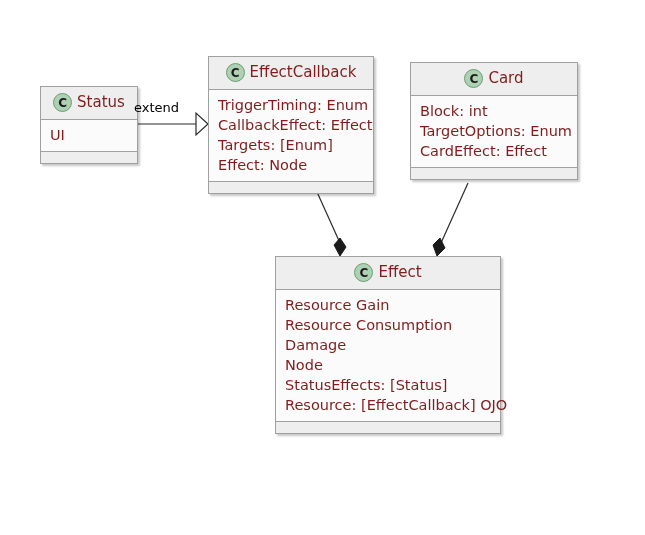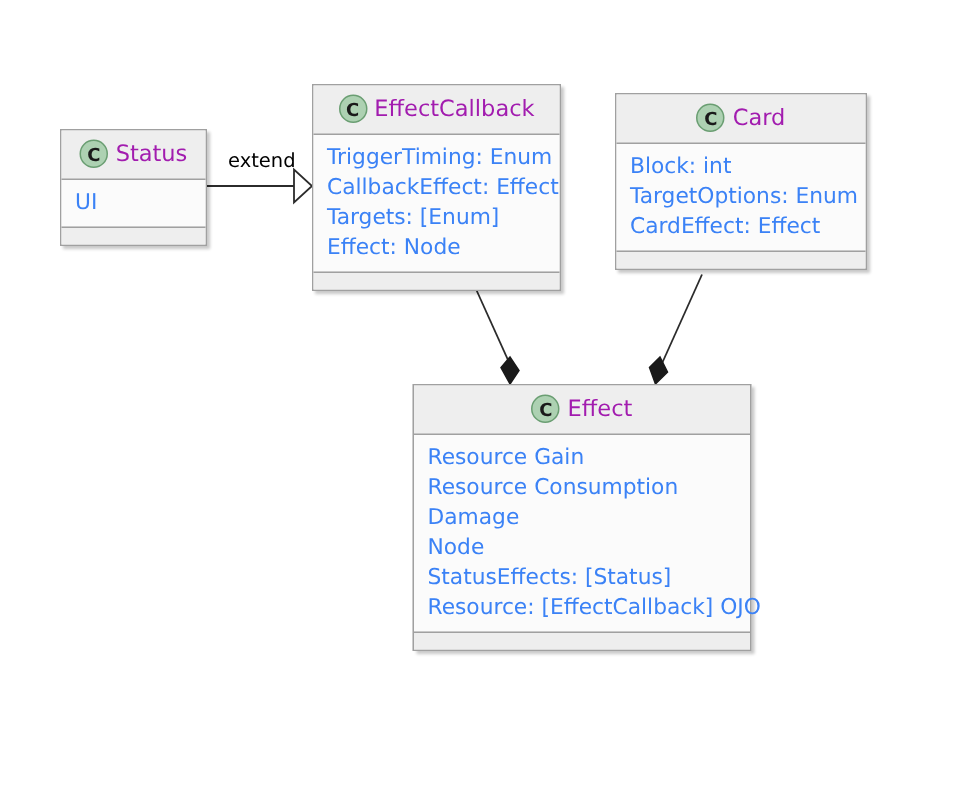--- a/index.html
+++ b/index.html
@@ -46,21 +46,21 @@
     border-bottom: 1px solid #A0A0A0;
     display: flex;
     align-items: center;
     justify-content: center;
     gap: 5px;
     padding: 6px 8px 7px 8px;
     box-sizing: border-box;
   }
   .uml-title {
     font-size: 15px;
-    color: #a21caf;
+    color: #7f1d1d;
     white-space: nowrap;
     line-height: 1;
   }
   .class-badge {
     width: 19px;
     height: 19px;
     border-radius: 50%;
     background: #ADD1B2;
     border: 1.4px solid #6A9E72;
     display: inline-flex;
@@ -74,21 +74,21 @@
     flex: none;
   }
   .uml-attrs {
     background: #FBFBFB;
     padding: 5px 9px 6px 9px;
     box-sizing: border-box;
   }
   .uml-attr {
     font-size: 14.5px;
     line-height: 20px;
-    color: #3b82f6;
+    color: #7f1d1d;
     white-space: nowrap;
   }
   .uml-footer {
     background: #EEEEEE;
     border-top: 1px solid #A0A0A0;
     height: 11px;
   }
 
   
   #class-status        { left: 40px;  top: 86px;  width: 98px;  }
@@ -99,21 +99,21 @@
   
   .edge-label {
     position: absolute;
     z-index: 3;
     font-size: 13px;
     color: #000000;
     background: transparent;
     white-space: nowrap;
     line-height: 1;
   }
-  #edge-label-extend { left: 152px; top: 101px; }
+  #edge-label-extend { left: 134px; top: 101px; }
 </style>
 </head>
 <body>
 
 <div id="diagram-canvas">
 
   <svg id="connectors" viewBox="0 0 645 535" width="645" height="535">
      EffectCallback : generalization, hollow triangle --&gt;
     <g>
       <line x1="129" y1="124" x2="196" y2="124" stroke="#2B2B2B" stroke-width="1.2"></line>

